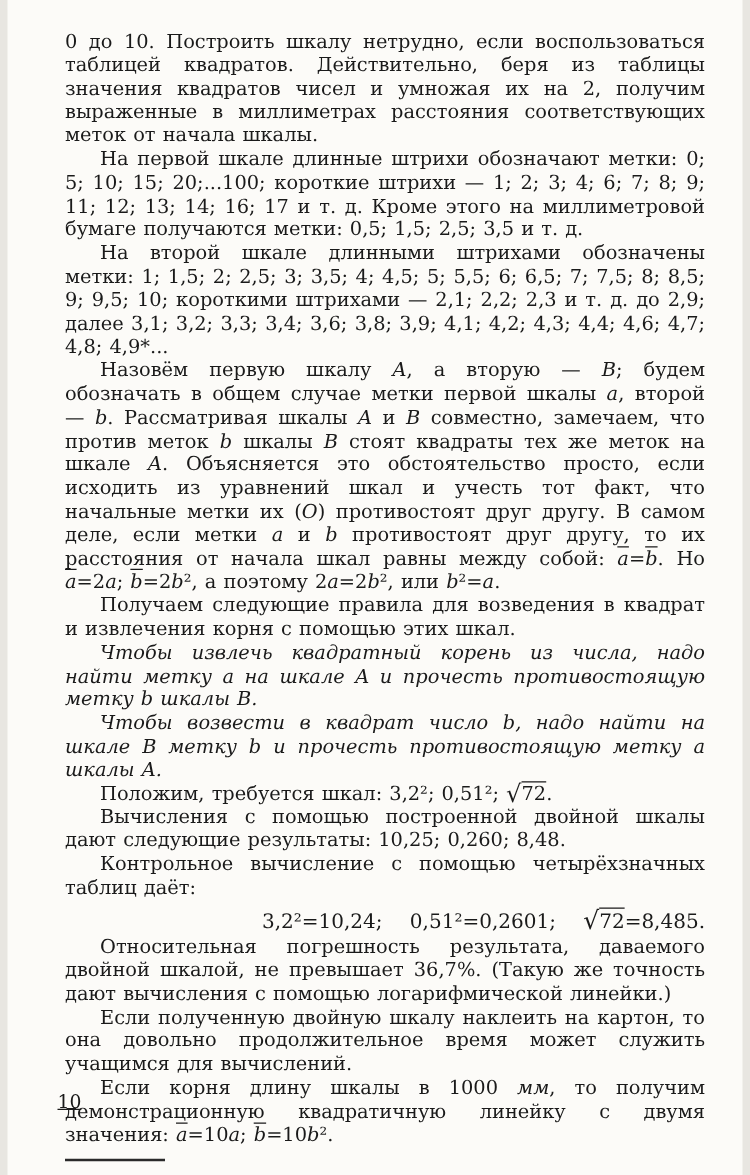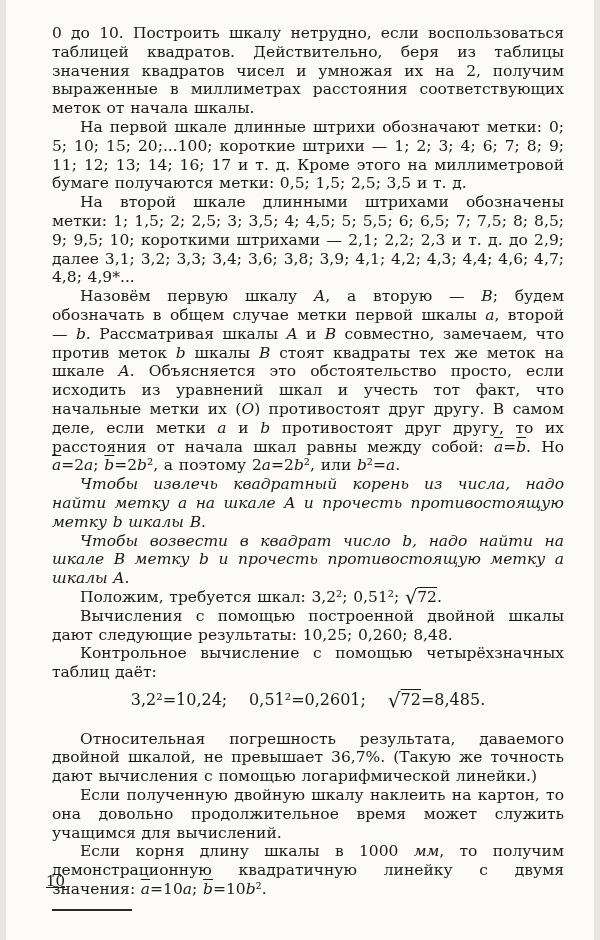--- a/index.html
+++ b/index.html
@@ -19,23 +19,23 @@
     -webkit-hyphens: auto;
     hyphens: auto;
   }
   .para {
     margin: 0;
     text-align: justify;
     word-spacing: 0.05em;
   }
   .indent { text-indent: 28px; }
   .formula {
-    text-align: center;
+    text-align: right;
     text-indent: 0;
-    margin: 9px 0 20px;
+    margin: 9px 0 1px;
     font-size: 16px;
   }
   .seg-i { font-style: italic; }
   .seg-ov { text-decoration: overline; }
   .seg-rad { font-size: 1.25em; line-height: 0; vertical-align: -0.08em; }
   .footnote-sep {
     width: 80px;
     height: 0;
     border-top: 2px solid #2a2a2a;
     margin: 10px 0 7px 0;
@@ -50,20 +50,21 @@
 </style>
 </head>
 <body>
 
 <div class="page" style="background: rgb(252, 251, 248); color: rgb(26, 26, 26);">
   <div class="text-body">
       <p class="para"><span>0 до 10. Построить шкалу нетрудно, если воспользоваться таблицей квадратов. Действительно, беря из таблицы значения квадратов чисел и умножая их на 2, получим выраженные в миллиметрах расстояния соответствующих меток от начала шкалы.</span></p>
       <p class="para indent"><span>На первой шкале длинные штрихи обозначают метки: 0; 5; 10; 15; 20;...100; короткие штрихи — 1; 2; 3; 4; 6; 7; 8; 9; 11; 12; 13; 14; 16; 17 и т. д. Кроме этого на миллиметровой бумаге получаются метки: 0,5; 1,5; 2,5; 3,5 и т. д.</span></p>
       <p class="para indent"><span>На второй шкале длинными штрихами обозначены метки: 1; 1,5; 2; 2,5; 3; 3,5; 4; 4,5; 5; 5,5; 6; 6,5; 7; 7,5; 8; 8,5; 9; 9,5; 10; короткими штрихами — 2,1; 2,2; 2,3 и т. д. до 2,9; далее 3,1; 3,2; 3,3; 3,4; 3,6; 3,8; 3,9; 4,1; 4,2; 4,3; 4,4; 4,6; 4,7; 4,8; 4,9*...</span></p>
       <p class="para indent"><span>Назовём первую шкалу </span><span class="seg-i">A</span><span>, а вторую — </span><span class="seg-i">B</span><span>; будем обозначать в общем случае метки первой шкалы </span><span class="seg-i">a</span><span>, второй — </span><span class="seg-i">b</span><span>. Рассматривая шкалы </span><span class="seg-i">A</span><span> и </span><span class="seg-i">B</span><span> совместно, замечаем, что против меток </span><span class="seg-i">b</span><span> шкалы </span><span class="seg-i">B</span><span> стоят квадраты тех же меток на шкале </span><span class="seg-i">A</span><span>. Объясняется это обстоятельство просто, если исходить из уравнений шкал и учесть тот факт, что начальные метки их (</span><span class="seg-i">O</span><span>) противостоят друг другу. В самом деле, если метки </span><span class="seg-i">a</span><span> и </span><span class="seg-i">b</span><span> противостоят друг другу, то их расстояния от начала шкал равны между собой: </span><span class="seg-i seg-ov">a</span><span>=</span><span class="seg-i seg-ov">b</span><span>. Но </span><span class="seg-i seg-ov">a</span><span>=2</span><span class="seg-i">a</span><span>; </span><span class="seg-i seg-ov">b</span><span>=2</span><span class="seg-i">b</span><span>², а поэтому 2</span><span class="seg-i">a</span><span>=2</span><span class="seg-i">b</span><span>², или </span><span class="seg-i">b</span><span>²=</span><span class="seg-i">a</span><span>.</span></p>
+      <p class="para indent"><span>Получаем следующие правила для возведения в квадрат и извлечения корня с помощью этих шкал.</span></p>
       <p class="para indent"><span class="seg-i">Чтобы извлечь квадратный корень из числа, надо найти метку a на шкале A и прочесть противостоящую метку b шкалы B.</span></p>
       <p class="para indent"><span class="seg-i">Чтобы возвести в квадрат число b, надо найти на шкале B метку b и прочесть противостоящую метку a шкалы A.</span></p>
       <p class="para indent"><span>Положим, требуется шкал: 3,2²; 0,51²; </span><span class="seg-rad">√</span><span class="seg-ov">72</span><span>.</span></p>
       <p class="para indent"><span>Вычисления с помощью построенной двойной шкалы дают следующие результаты: 10,25; 0,260; 8,48.</span></p>
       <p class="para indent"><span>Контрольное вычисление с помощью четырёхзначных таблиц даёт:</span></p>
       <p class="para formula"><span>3,2²=10,24;  0,51²=0,2601;  </span><span class="seg-rad">√</span><span class="seg-ov">72</span><span>=8,485.</span></p>
       <p class="para indent"><span>Относительная погрешность результата, даваемого двойной шкалой, не превышает 36,7%. (Такую же точность дают вычисления с помощью логарифмической линейки.)</span></p>
       <p class="para indent"><span>Если полученную двойную шкалу наклеить на картон, то она довольно продолжительное время может служить учащимся для вычислений.</span></p>
       <p class="para indent"><span>Если корня длину шкалы в 1000 </span><span class="seg-i">мм</span><span>, то получим демонстрационную квадратичную линейку с двумя значения: </span><span class="seg-i seg-ov">a</span><span>=10</span><span class="seg-i">a</span><span>; </span><span class="seg-i seg-ov">b</span><span>=10</span><span class="seg-i">b</span><span>².</span></p>
     </div>

